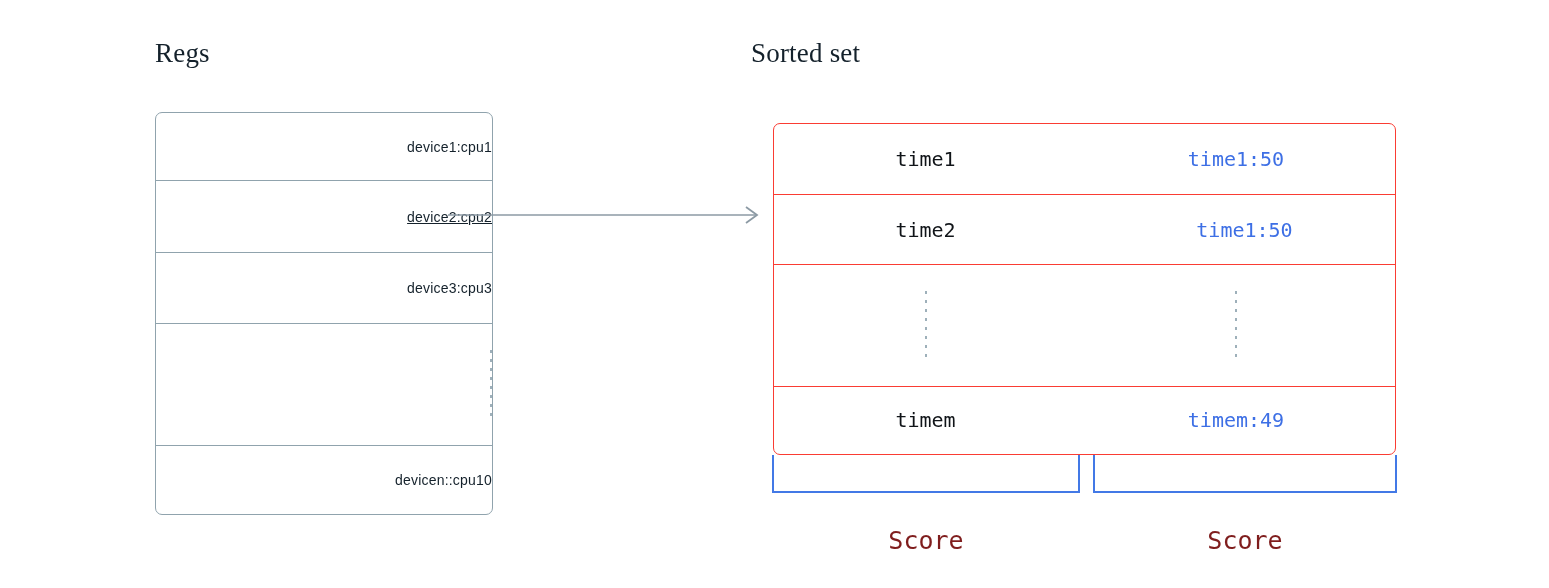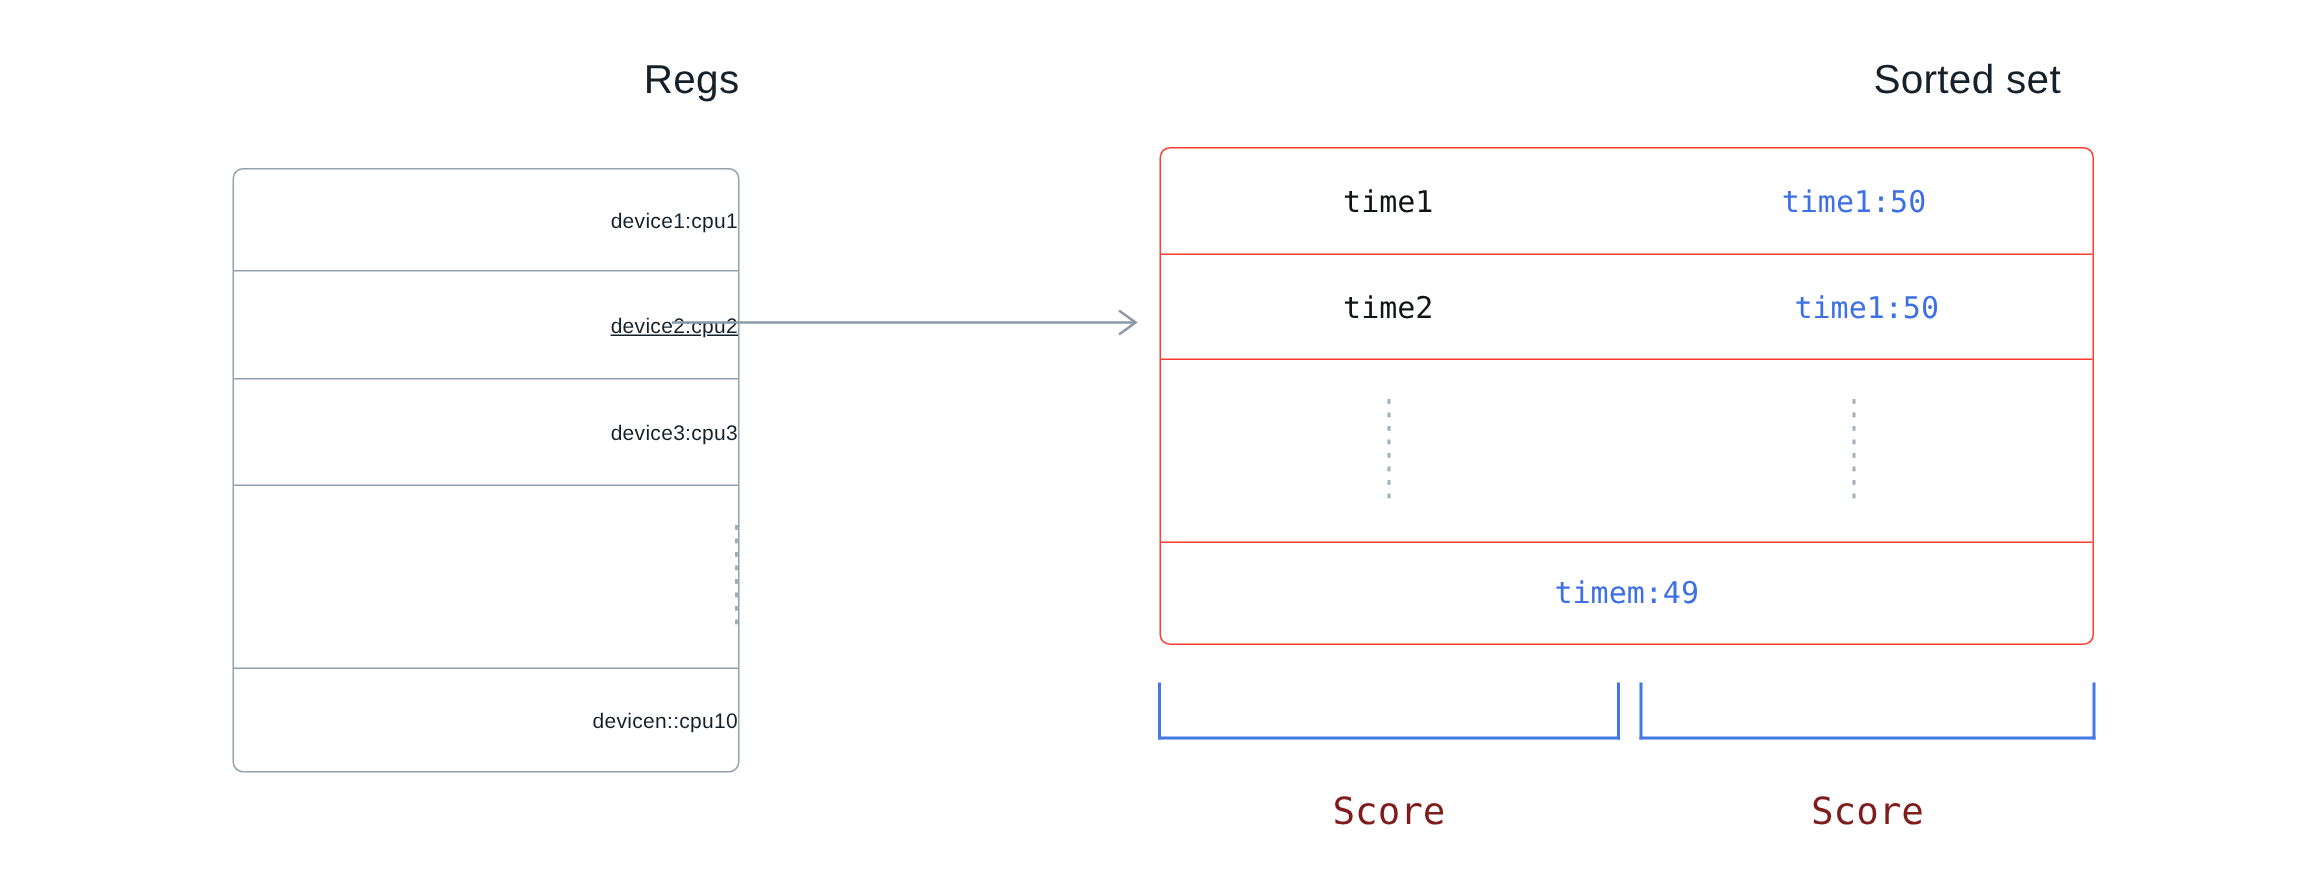--- a/index.html
+++ b/index.html
@@ -17,21 +17,22 @@
   }
 
   
   .title {
     position: absolute;
     color: #14212b;
     font-size: 27px;
     font-weight: 500;
     letter-spacing: 0.2px;
     white-space: nowrap;
-    text-align: right;
+    text-align: left;
+    font-family: Liberation Serif, serif;
   }
   #regs-title  { left: 155px; top: 38px; width: 338px; }
   #sset-title  { left: 751px; top: 38px; width: 623px; }
 
   
   #regs-table {
     position: absolute;
     left: 155px;
     top: 112px;
     width: 338px;
@@ -74,21 +75,21 @@
     left: 448px;
     top: 203px;
     width: 325px;
     height: 24px;
   }
 
   
   #sset-table {
     position: absolute;
     left: 773px;
-    top: 98px;
+    top: 123px;
     width: 623px;
     height: 332px;
     box-sizing: border-box;
     border: 1.8px solid #fa3c33;
     border-radius: 7px;
     overflow: hidden;
     background: #ffffff;
   }
   .sset-row {
     box-sizing: border-box;
@@ -198,20 +199,21 @@
   <div class="sset-row s2">
     <span class="cell-score">
       <span class="vdots"></span>
     </span>
     <span class="cell-value">
       <span class="vdots"></span>
     </span>
   </div>
 
   <div class="sset-row s3">
+    <span class="cell-score">timem</span>
     <span class="cell-value">timem:49</span>
   </div>
 
 </div>
 
 <div id="bracket-score" class="bracket"></div>
 <div id="bracket-value" class="bracket"></div>
 
 <div id="label-score" class="bracket-label">Score</div>
 <div id="label-value" class="bracket-label">Score</div>

